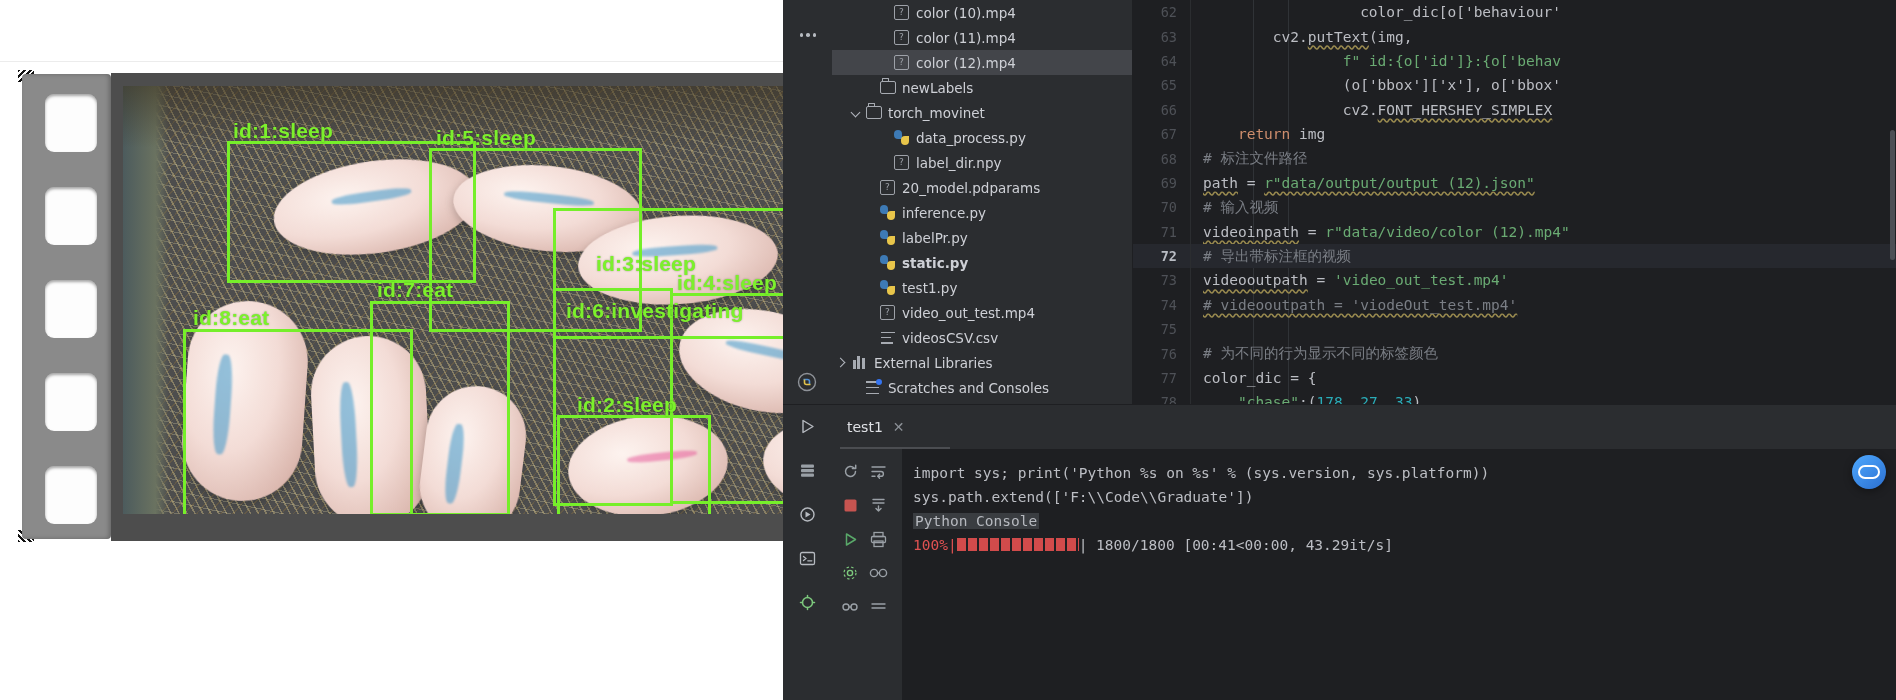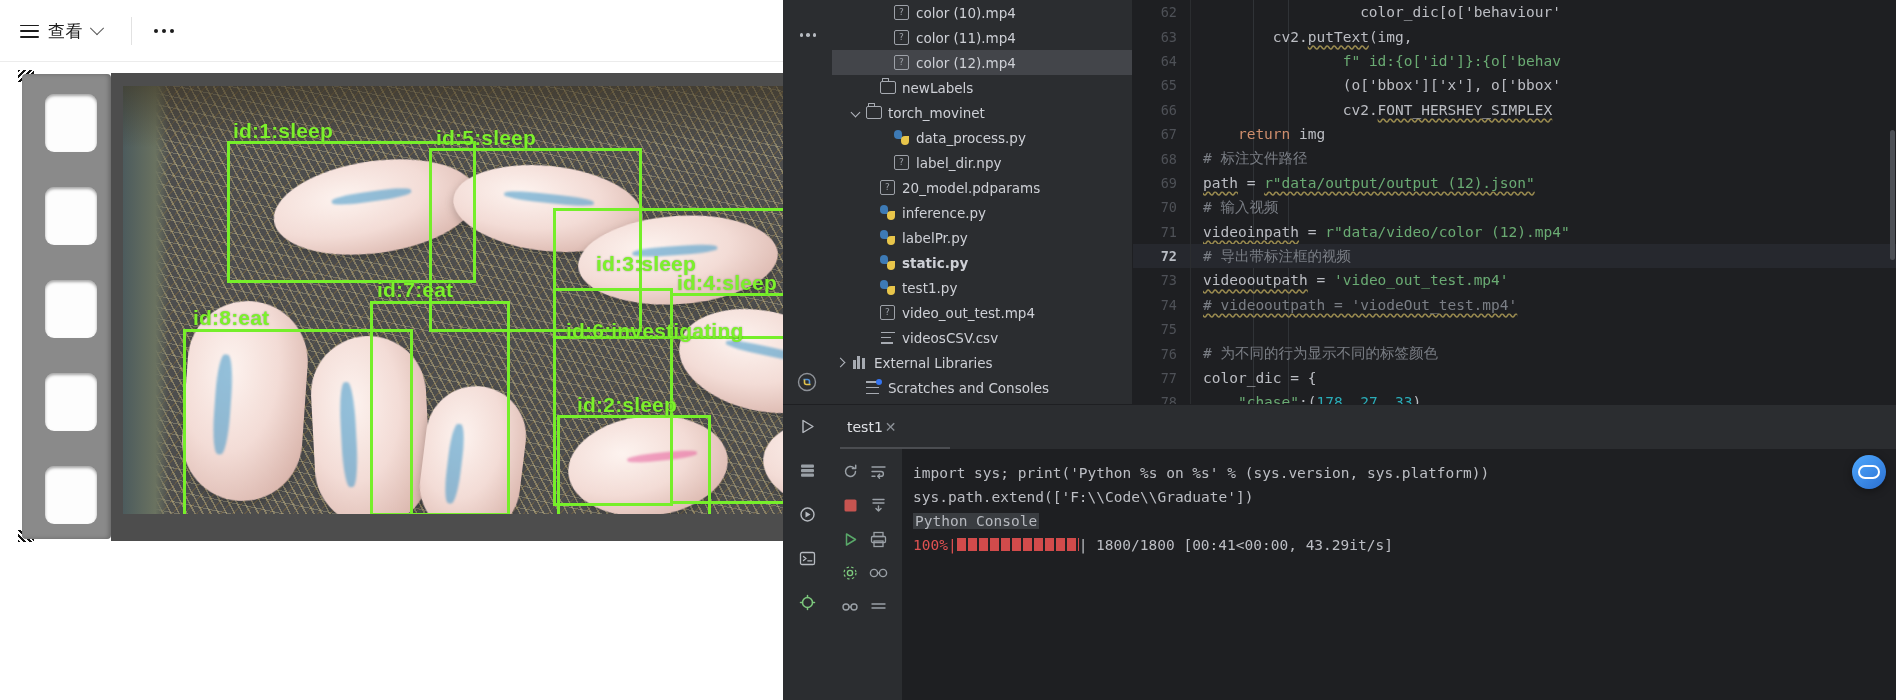--- a/index.html
+++ b/index.html
@@ -121,21 +121,21 @@
   .k-def{color:#cf8e6d;} .k-str{color:#6aab73;} .k-com{color:#7a7e85;} .k-num{color:#2aacb8;}
   .k-fn{color:#bcbec4;}
   .wavy{text-decoration:underline;text-decoration-style:wavy;text-decoration-color:#9a8b4f;text-underline-offset:3px;}
   .ind-guide{position:absolute;top:0;bottom:0;width:1px;background:#303337;}
   .ed-scroll{position:absolute;right:1px;top:130px;width:5px;height:130px;background:#4c4f55;border-radius:3px;}
   .hsplit{position:absolute;left:0;top:404px;width:1113px;height:1px;background:#1e1f22;}
 
   
   .console{position:absolute;left:49px;top:405px;width:1064px;height:295px;background:#2b2d30;}
   .con-tabs{position:relative;height:44px;display:flex;align-items:center;padding-left:11px;}
-  .con-tab{display:flex;align-items:center;gap:2px;font-size:14px;color:#dfe1e5;padding:6px 4px;cursor:pointer;}
+  .con-tab{display:flex;align-items:center;gap:10px;font-size:14px;color:#dfe1e5;padding:6px 4px;cursor:pointer;}
   .con-x{color:#8b9096;font-size:14px;cursor:pointer;}
   .con-tab-underline{position:absolute;left:8px;bottom:0;width:110px;height:2.5px;background:#4b4d51;}
   .con-body{position:absolute;left:0;top:44px;width:1064px;height:251px;background:#1e1f22;display:flex;}
   .con-side{width:70px;height:100%;background:#2b2d30;position:relative;border-right:1px solid #1e1f22;}
   .cs{position:absolute;width:24px;height:24px;display:flex;align-items:center;justify-content:center;cursor:pointer;border-radius:4px;}
   .con-out{flex:1;padding:12px 0 0 10px;font-family:"DejaVu Sans Mono",monospace;font-size:14.5px;color:#bcbec4;
      white-space:pre;line-height:24px;}
   .c-hl{background:#3a3d41;color:#b6b9bf;padding:0 2px;margin-top:12px;}
   .c-red{color:#e05252;margin-top:32px;}
   .pbar{display:inline-block;height:13px;width:122px;background:#c94040;vertical-align:-1px;
@@ -151,37 +151,20 @@
     box-shadow:0 2px 8px rgba(0,0,0,.4);z-index:6;}
   .assistant .eye{width:18px;height:10px;border:2.5px solid #fff;border-radius:9px;}
 </style>
 </head>
 <body>
 
 <div class="root">
 
   <div class="viewer">
 
-    <div class="viewer-toolbar">
-      <div class="vt-btn">
-        <span class="hamburger">
-            <i></i>
-            <i></i>
-            <i></i>
-          </span>
-        <span class="vt-label">查看</span>
-        <span class="chev"></span>
-      </div>
-      <div class="vt-sep"></div>
-      <div class="dots">
-        <i></i>
-          <i></i>
-          <i></i>
-      </div>
-    </div>
     <div class="toolbar-underline"></div>
 
     <div class="strip-corner"></div>
     <div class="strip-corner2"></div>
 
     <div class="filmstrip">
       <div class="hole h1"></div>
       <div class="hole h2"></div>
       <div class="hole h3"></div>
       <div class="hole h4"></div>
@@ -223,21 +206,21 @@
           <div class="bbox-label" style="left: 110px; top: 33px; color: rgb(124, 240, 44);">id:1:sleep</div>
           <div class="bbox" style="left: 306px; top: 62px; width: 213px; height: 184px; border-color: rgb(118, 239, 42);"></div>
           <div class="bbox-label" style="left: 313px; top: 40px; color: rgb(124, 240, 44);">id:5:sleep</div>
           <div class="bbox" style="left: 430px; top: 122px; width: 233px; height: 131px; border-color: rgb(118, 239, 42);"></div>
           <div class="bbox-label" style="left: 473px; top: 166px; color: rgb(124, 240, 44);">id:3:sleep</div>
           <div class="bbox" style="left: 247px; top: 215px; width: 140px; height: 215px; border-color: rgb(118, 239, 42);"></div>
           <div class="bbox-label" style="left: 254px; top: 192px; color: rgb(124, 240, 44);">id:7:eat</div>
           <div class="bbox" style="left: 547px; top: 207px; width: 178px; height: 211px; border-color: rgb(118, 239, 42);"></div>
           <div class="bbox-label" style="left: 554px; top: 185px; color: rgb(124, 240, 44);">id:4:sleep</div>
           <div class="bbox" style="left: 430px; top: 202px; width: 120px; height: 218px; border-color: rgb(118, 239, 42);"></div>
-          <div class="bbox-label" style="left: 443px; top: 213px; color: rgb(124, 240, 44); margin-top: 20px;">id:6:investigating</div>
+          <div class="bbox-label" style="left: 443px; top: 213px; color: rgb(124, 240, 44);">id:6:investigating</div>
           <div class="bbox" style="left: 434px; top: 329px; width: 154px; height: 102px; border-color: rgb(118, 239, 42);"></div>
           <div class="bbox-label" style="left: 454px; top: 307px; color: rgb(124, 240, 44);">id:2:sleep</div>
           <div class="bbox" style="left: 60px; top: 243px; width: 230px; height: 188px; border-color: rgb(118, 239, 42);"></div>
           <div class="bbox-label" style="left: 70px; top: 220px; color: rgb(124, 240, 44);">id:8:eat</div>
         </div>
     </div>
   </div>
 
   <div class="ide">
 

